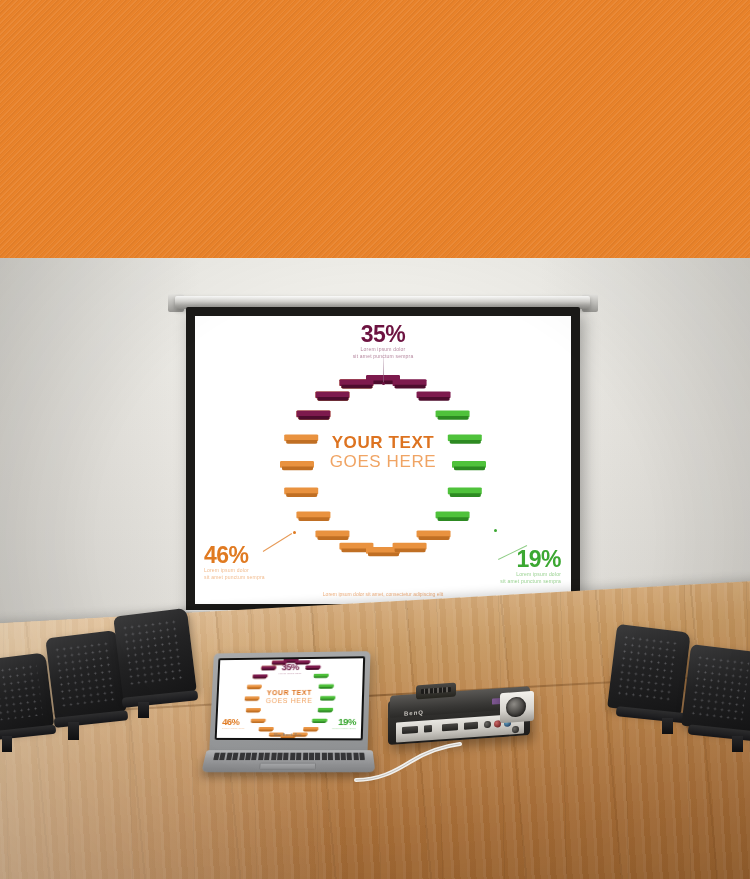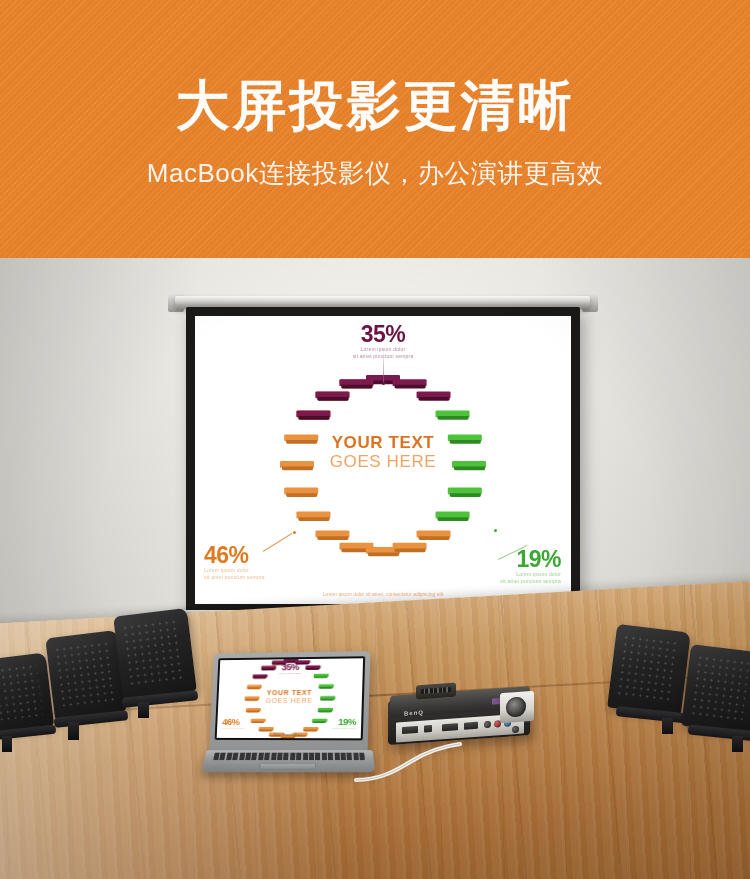--- a/index.html
+++ b/index.html
@@ -367,22 +367,20 @@
     background: radial-gradient(ellipse at 50% 45%, rgba(0,0,0,0) 52%, rgba(0,0,0,.10) 100%);
     pointer-events: none;
   }
 </style>
 </head>
 <body>
 
 <div class="page">
 
   <div class="hero">
-    <div class="hero-title">大屏投影更清晰</div>
-    <div class="hero-sub">MacBook连接投影仪，办公演讲更高效</div>
   </div>
 
   <div class="photo">
 
     <div class="wall"></div>
     <div class="wall-shade-l"></div>
     <div class="wall-shade-r"></div>
 
     <div class="roller-cap-l"></div>
     <div class="roller-cap-r"></div>

